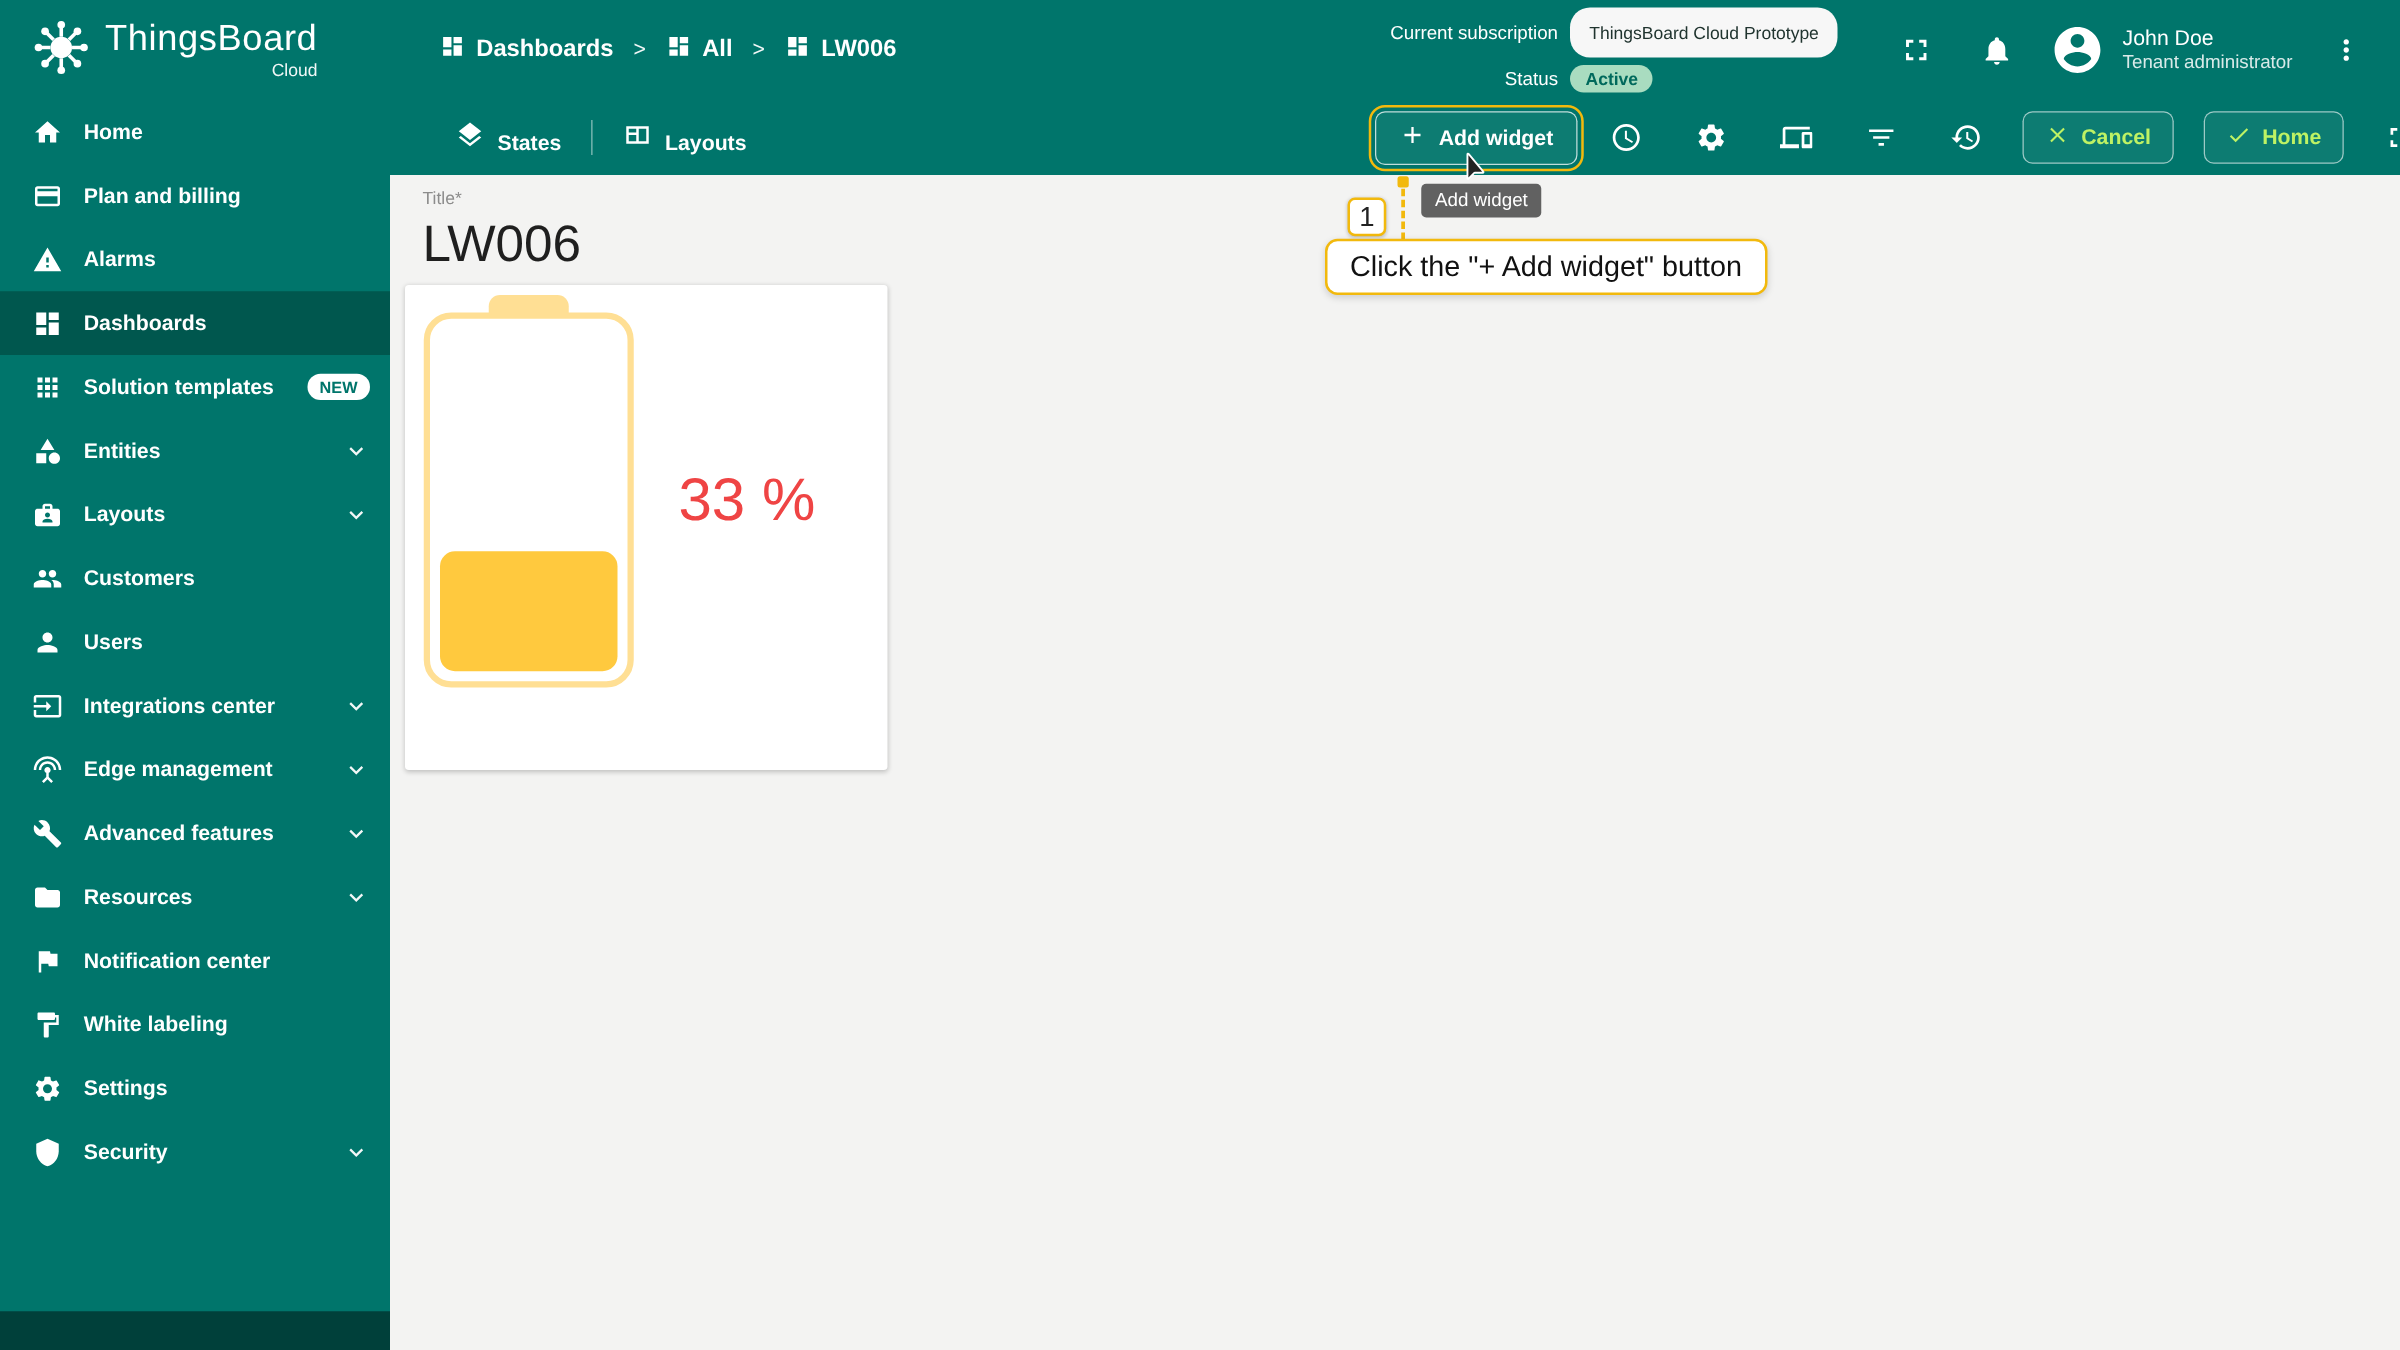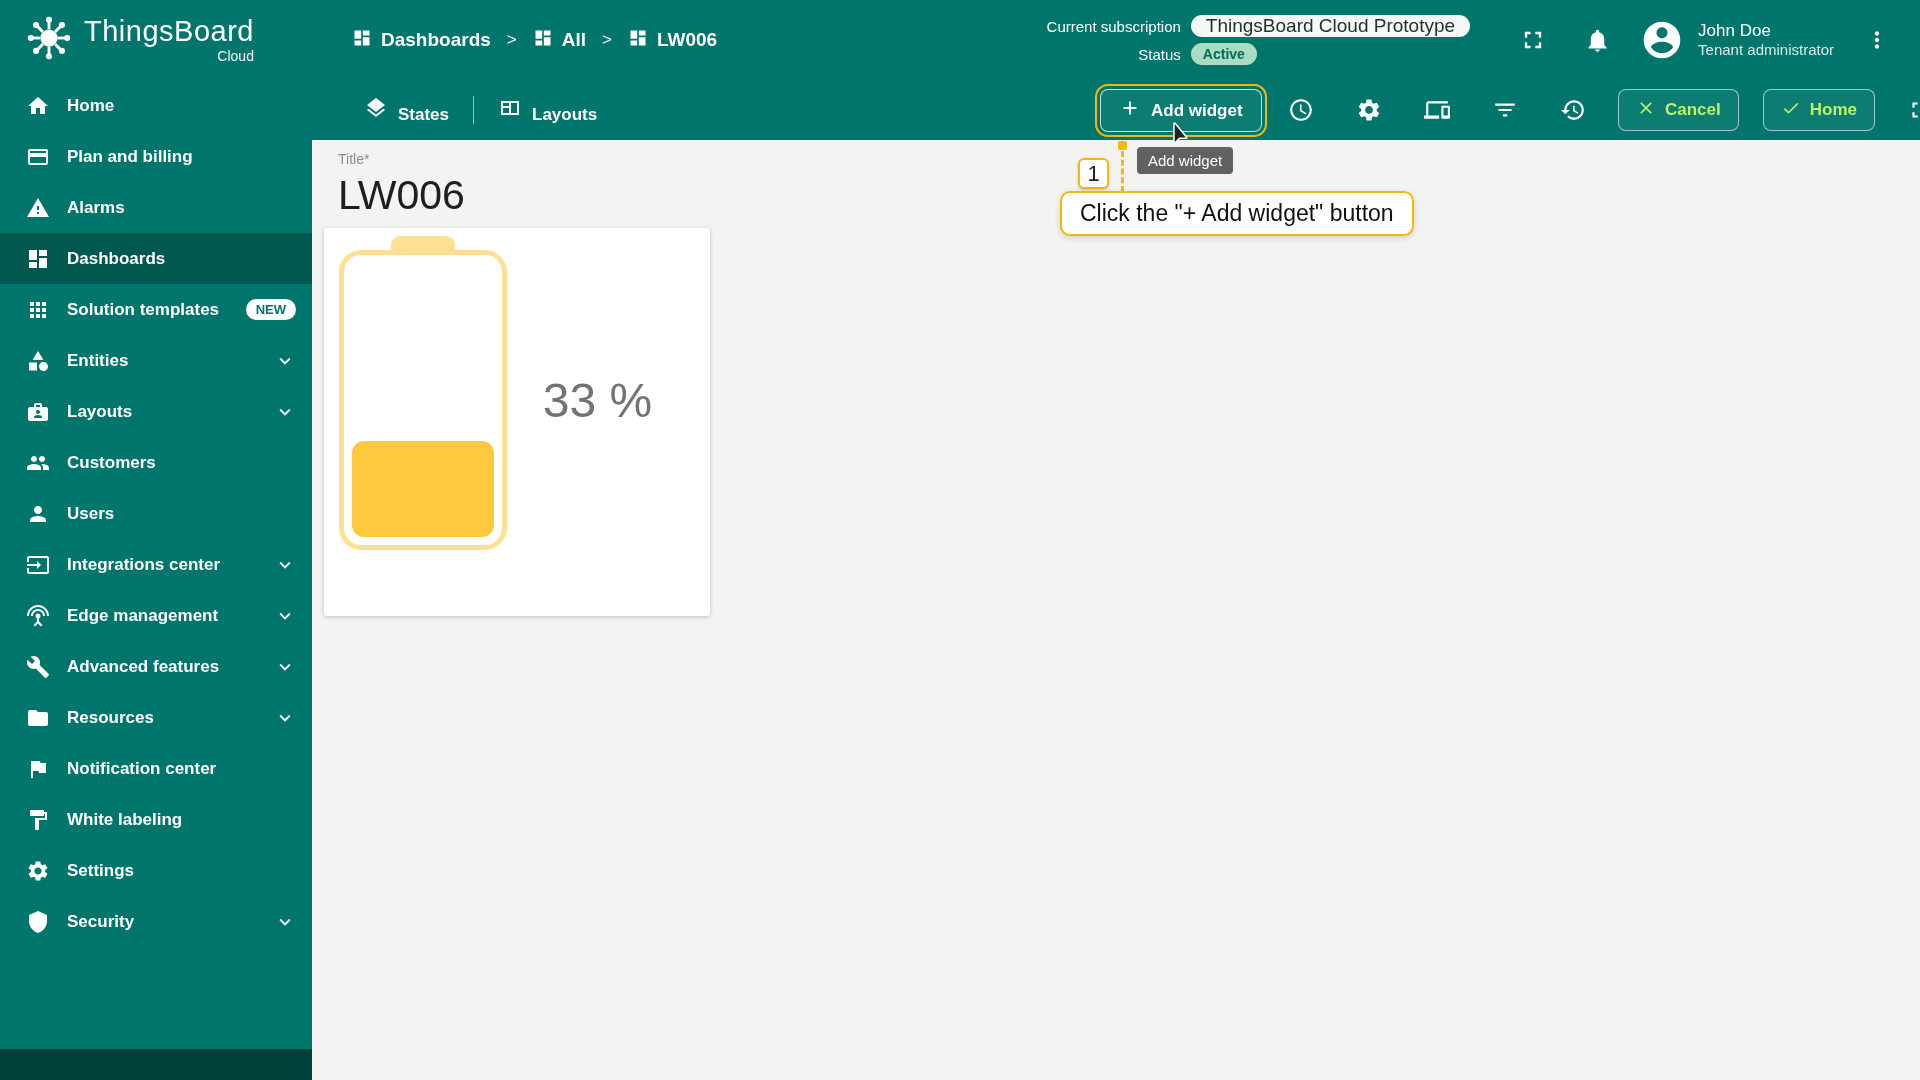--- a/index.html
+++ b/index.html
@@ -12,21 +12,21 @@
   .logo { position:absolute; left:26px; top:0; height:80px; display:flex; align-items:center; gap:12px; cursor:pointer; }
   .logo-text { display:flex; flex-direction:column; align-items:flex-end; line-height:1; }
   .logo-title { font-size:29px; letter-spacing:0.5px; }
   .logo-sub { font-size:14px; opacity:.95; margin-top:3px; }
   .breadcrumb { position:absolute; left:352px; top:0; height:80px; display:flex; align-items:center; gap:16px; }
   .crumb { display:flex; align-items:center; gap:9px; font-size:19px; font-weight:600; cursor:pointer; }
   .crumb-sep { font-size:17px; opacity:.95; }
   .header-right { position:absolute; right:22px; top:0; height:80px; display:flex; align-items:center; gap:22px; }
   .sub-grid { display:grid; grid-template-columns:auto auto; column-gap:10px; row-gap:6px; align-items:center; margin-right:20px; }
   .sub-label { font-size:15px; justify-self:end; white-space:nowrap; }
-  .chip { background:#F7F7F7; color:#20342F; font-size:19px; padding:0 15px; border-radius:16px; white-space:nowrap; cursor:pointer; }
+  .chip { background:#F7F7F7; color:#20342F; font-size:14px; padding:12px 15px; border-radius:16px; white-space:nowrap; cursor:pointer; }
   .badge-active { background:#A9DCC0; color:#00695C; font-size:14px; font-weight:700; padding:3px 12px; border-radius:13px; justify-self:start; }
   .icon-btn { background:none; border:none; color:#fff; display:flex; align-items:center; justify-content:center; width:42px; height:42px; cursor:pointer; }
   .avatar { width:44px; height:44px; display:flex; align-items:center; justify-content:center; cursor:pointer; }
   .user-block { display:flex; flex-direction:column; line-height:1.25; margin-left:-8px; cursor:pointer; }
   .user-name { font-size:17px; }
   .user-role { font-size:15px; opacity:.85; }
 
   
   .sidebar { position:absolute; left:0; top:80px; width:312px; height:1000px; background:#00756B; color:#fff; z-index:10; }
   .side-item { height:51px; display:flex; align-items:center; gap:17px; padding:0 16px 0 26px; cursor:pointer; }
@@ -51,21 +51,21 @@
   .content { position:absolute; left:312px; top:140px; width:1608px; height:940px; background:#F3F3F2; }
   .title-block { position:absolute; left:26px; top:10px; }
   .title-label { font-size:14px; color:#8C8C8C; }
   .title-value { font-size:41px; color:#1F1F1F; margin-top:4px; cursor:text; }
   .widget-card { position:absolute; left:12px; top:88px; width:386px; height:388px; background:#fff; border-radius:3px; box-shadow:0 1px 4px rgba(0,0,0,0.22); cursor:pointer; }
   .widget-title { font-size:17px; font-weight:600; color:#1F1F1F; padding:16px 18px 0 16px; }
   .widget-body { display:flex; align-items:center; padding:0 22px 0 15px; margin-top:22px; }
   .battery { position:relative; width:168px; height:300px; border:5px solid #FFDF94; border-radius:22px; background:#fff; }
   .battery-tip { position:absolute; top:-19px; left:50%; transform:translateX(-50%); width:64px; height:15px; background:#FFDF94; border-radius:9px 9px 0 0; }
   .battery-fill { position:absolute; left:8px; right:8px; bottom:8px; background:#FFC93E; border-radius:12px; }
-  .battery-value { flex:1; display:flex; align-items:center; justify-content:center; height:300px; font-size:48px; color:#737373; }
+  .battery-value { flex:1; display:flex; align-items:center; justify-content:center; height:300px; font-size:48px; color:#ef4444; }
 
   
   .tut-dot { position:absolute; left:1118px; top:141px; width:9px; height:9px; background:#F2B90D; border-radius:2px; z-index:40; }
   .tut-line { position:absolute; left:1121px; top:151px; height:41px; border-left:3px dashed #F2B90D; z-index:40; }
   .tut-step { position:absolute; left:1078px; top:158px; width:31px; height:31px; background:#fff; border:2px solid #F2B90D; border-radius:6px; display:flex; align-items:center; justify-content:center; font-size:22px; color:#222; z-index:41; box-shadow:0 1px 3px rgba(0,0,0,.2); }
   .tut-tooltip { position:absolute; left:1137px; top:147px; background:#616161; color:#fff; font-size:15px; padding:5px 11px; border-radius:4px; z-index:42; white-space:nowrap; }
   .tut-callout { position:absolute; left:1060px; top:191px; background:#fff; border:2px solid #F2B90D; border-radius:10px; font-size:23px; color:#111; padding:7px 18px; z-index:41; white-space:nowrap; box-shadow:0 2px 6px rgba(0,0,0,.15); }
   .cursor { position:absolute; left:1168px; top:120px; z-index:50; }
 </style>
 </head>

